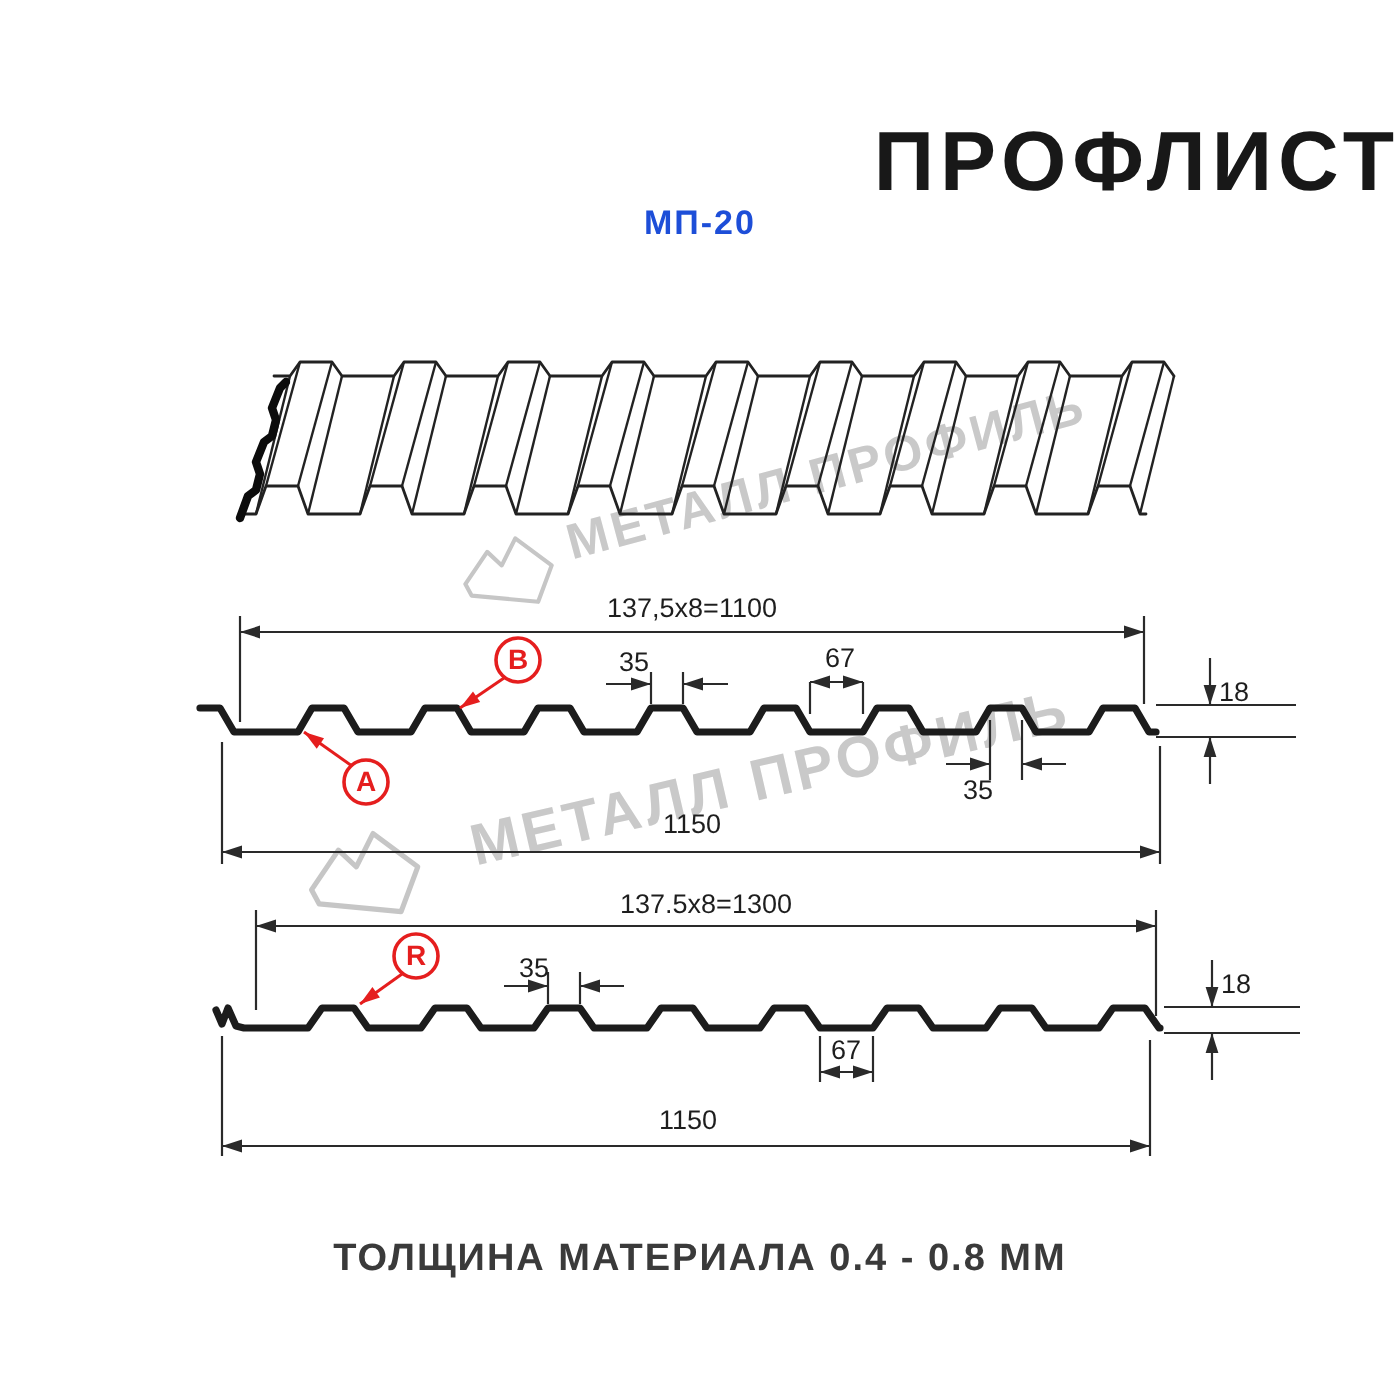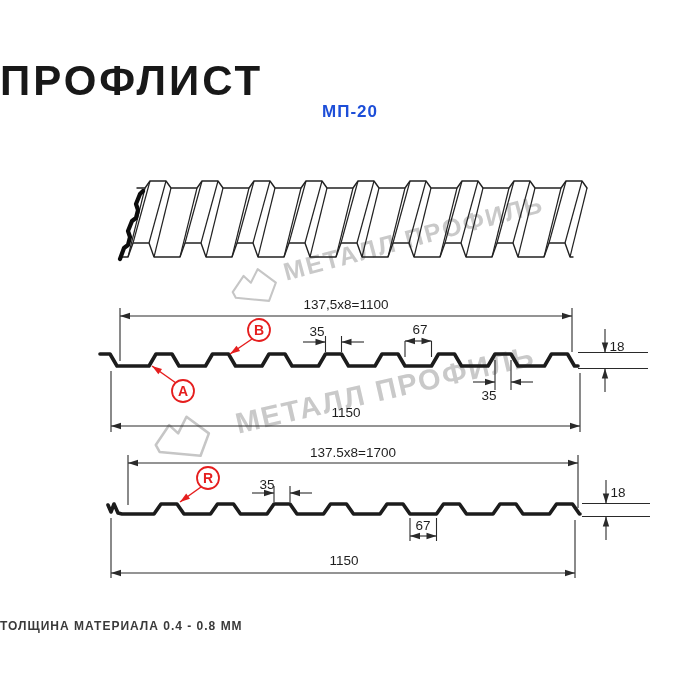--- a/index.html
+++ b/index.html
@@ -1,23 +1,23 @@
 <!DOCTYPE html>
 <html><head>
 <meta charset="utf-8">
 <style>
   html,body{margin:0;padding:0;background:#fff;}
   .page{position:relative;width:700px;height:700px;background:#ffffff;overflow:hidden;
         font-family:"Liberation Sans", sans-serif;}
-  .title{position:absolute;left:0;top:57px;width:700px;text-align:left;
+  .title{position:absolute;left:0;top:57px;width:700px;text-align:right;
          font-size:42px;font-weight:800;letter-spacing:3px;color:#181818;}
   .subtitle{position:absolute;left:0;top:102px;width:700px;text-align:center;
             font-size:17px;font-weight:600;letter-spacing:1px;color:#1d4ed8;}
-  .footer{position:absolute;left:0;top:619px;width:700px;text-align:left;
-          font-size:12px;font-weight:600;letter-spacing:1px;color:#3a3a3a;}
+  .footer{position:absolute;left:0;top:619px;width:700px;text-align:center;
+          font-size:19px;font-weight:600;letter-spacing:1px;color:#3a3a3a;}
   .wm-text{position:absolute;color:#c9c9c9;font-weight:700;white-space:nowrap;
            transform-origin:left center;}
   .wm1t{left:284px;top:258px;font-size:25px;letter-spacing:2px;transform:rotate(-15deg);}
   .wm2t{left:236px;top:408px;font-size:29px;letter-spacing:2px;transform:rotate(-13deg);}
   .wm-logo{position:absolute;}
   .wm1l{left:228px;top:264px;width:52px;height:40px;}
   .wm2l{left:150px;top:410px;width:64px;height:50px;}
   svg.layer{position:absolute;left:0;top:0;}
   .dim{position:absolute;transform:translate(-50%,-50%);font-size:13.5px;color:#1e1e1e;
        white-space:nowrap;}
@@ -157,21 +157,21 @@
 
   <div class="dim" style="left:346px;top:304px">137,5x8=1100</div>
   <div class="dim" style="left:317px;top:331px">35</div>
   <div class="dim" style="left:420px;top:329px">67</div>
   <div class="dim" style="left:617px;top:346px">18</div>
   <div class="dim" style="left:489px;top:395px">35</div>
   <div class="dim" style="left:346px;top:412px">1150</div>
   <div class="redletter" style="left:259px;top:330px">B</div>
   <div class="redletter" style="left:183px;top:391px">A</div>
 
-  <div class="dim" style="left:353px;top:452px">137.5x8=1700</div>
+  <div class="dim" style="left:353px;top:452px">137.5x8=1300</div>
   <div class="dim" style="left:267px;top:484px">35</div>
   <div class="dim" style="left:423px;top:525px">67</div>
   <div class="dim" style="left:618px;top:492px">18</div>
   <div class="dim" style="left:344px;top:560px">1150</div>
   <div class="redletter" style="left:208px;top:478px">R</div>
 
   <div class="footer">ТОЛЩИНА МАТЕРИАЛА 0.4 - 0.8 ММ</div>
 </div>
 
 </body></html>

